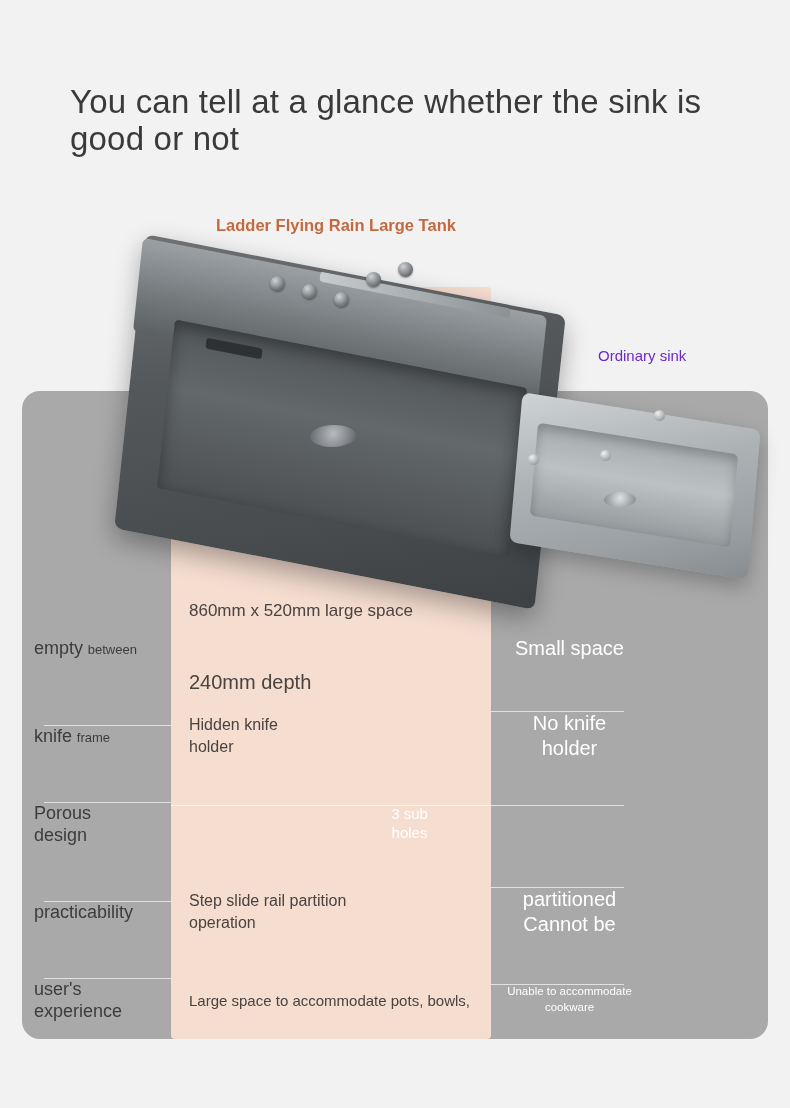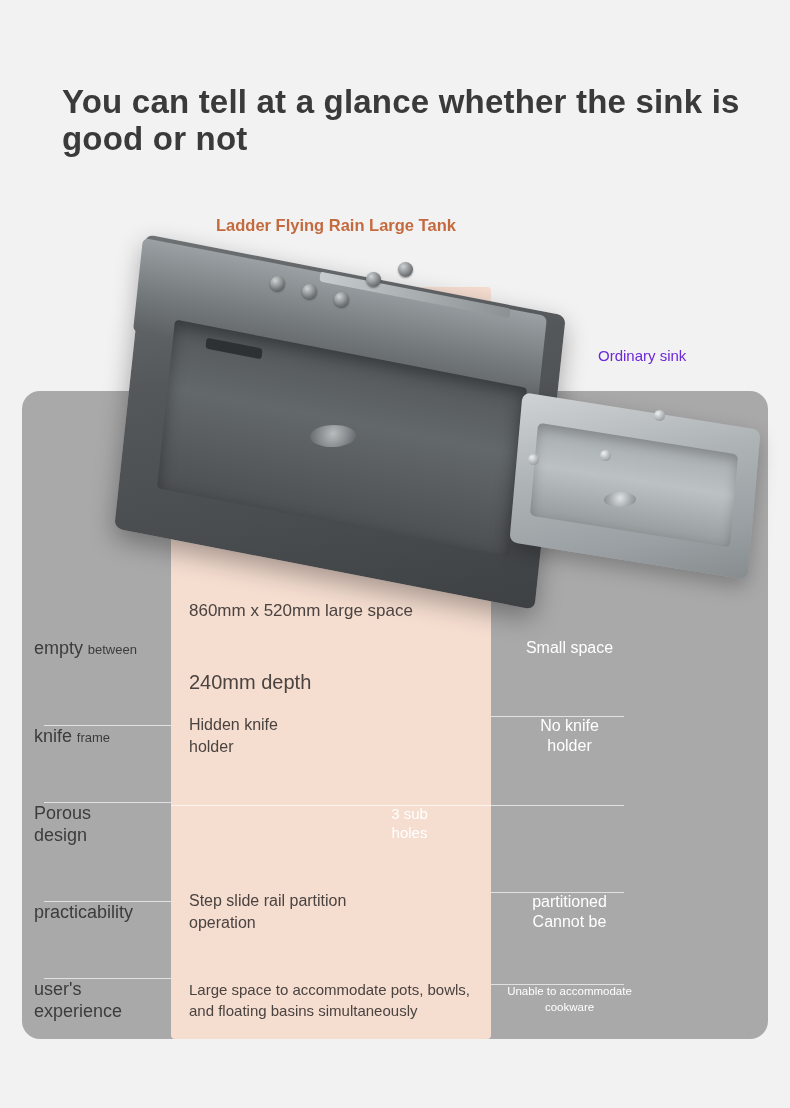--- a/index.html
+++ b/index.html
@@ -11,27 +11,27 @@
     height: 1108px;
     background: #f2f2f2;
     font-family: "Liberation Sans", sans-serif;
     overflow: hidden;
     position: relative;
   }
 
   
   .headline {
     position: absolute;
-    left: 62px;
+    left: 70px;
     top: 84px;
     width: 690px;
     font-size: 33px;
     line-height: 1.12;
     color: #3a3a3a;
-    font-weight: 700;
+    font-weight: 400;
     letter-spacing: 0.2px;
   }
 
   
   .label-left {
     position: absolute;
     left: 216px;
     top: 214px;
     width: 250px;
     font-size: 16.5px;
@@ -249,21 +249,21 @@
 
   .feat-main { font-size: 18px; }
   .feat-sub  { font-size: 13px; }
 
   .m-line1 { font-size: 17px; line-height: 1.4; }
   .m-line2 { font-size: 20px; line-height: 1.45; margin-top: 45px; }
   .m-big   { font-size: 30px; color: #6a4a3a; line-height: 1.2; }
   .m-reg   { font-size: 16px; line-height: 1.35; }
   .m-sm    { font-size: 15px; line-height: 1.4; }
 
-  .o-reg { font-size: 16px; }
+  .o-reg { font-size: 20px; }
   .o-mid { font-size: 15px; }
   .o-sm  { font-size: 11.5px; line-height: 1.35; }
 
   .row-1 { height: 92px; }
   .row-2 { height: 82px; }
   .row-3 { height: 92px; }
   .row-4 { height: 84px; }
   .row-5 { height: 92px; }
 </style>
 </head>
@@ -356,21 +356,20 @@
     </div>
   </div>
 
   <div class="row row-5">
     <div class="cell-feature">
       <div class="feat-main">user's</div>
       <div class="feat-main">experience</div>
     </div>
     <div class="cell-main">
       <div class="m-sm">Large space to accommodate pots, bowls,</div>
-      <div class="m-sm">and floating basins simultaneously</div>
     </div>
     <div class="cell-ord">
       <div class="o-sm">Unable to accommodate</div>
       <div class="o-sm">cookware</div>
     </div>
   </div>
 
 </div>
 
 </body></html>

